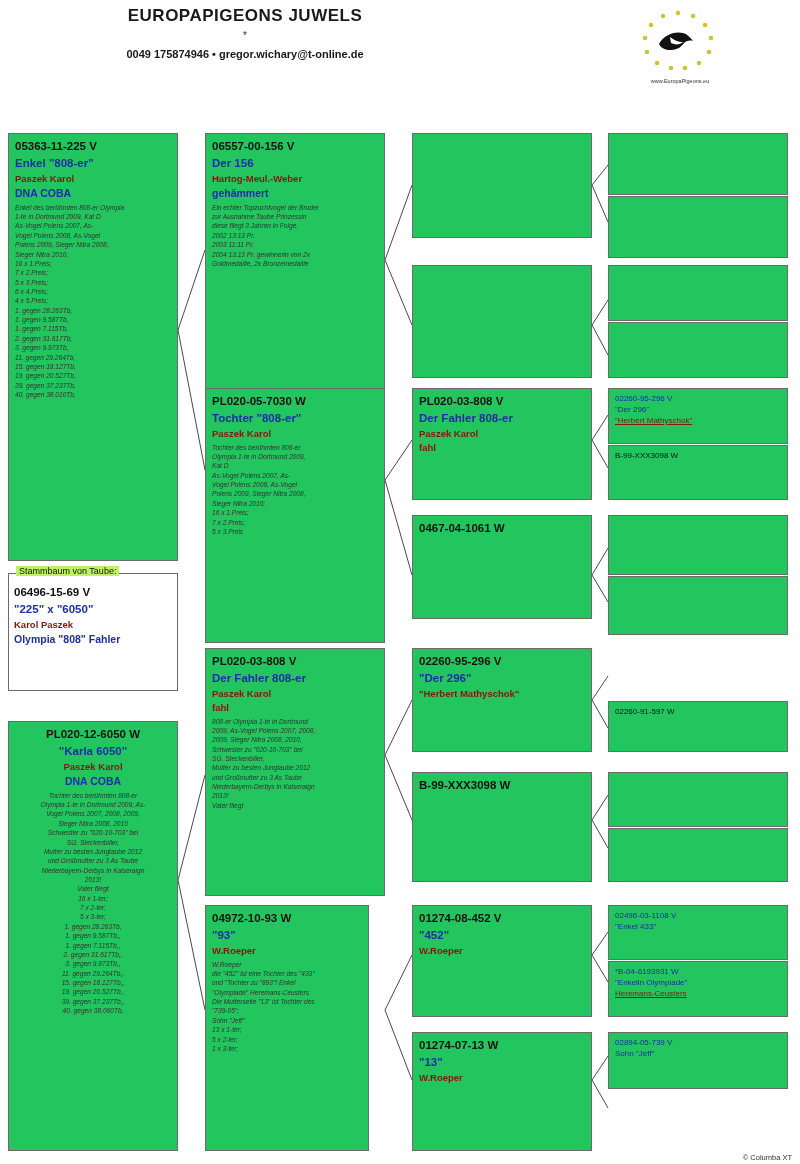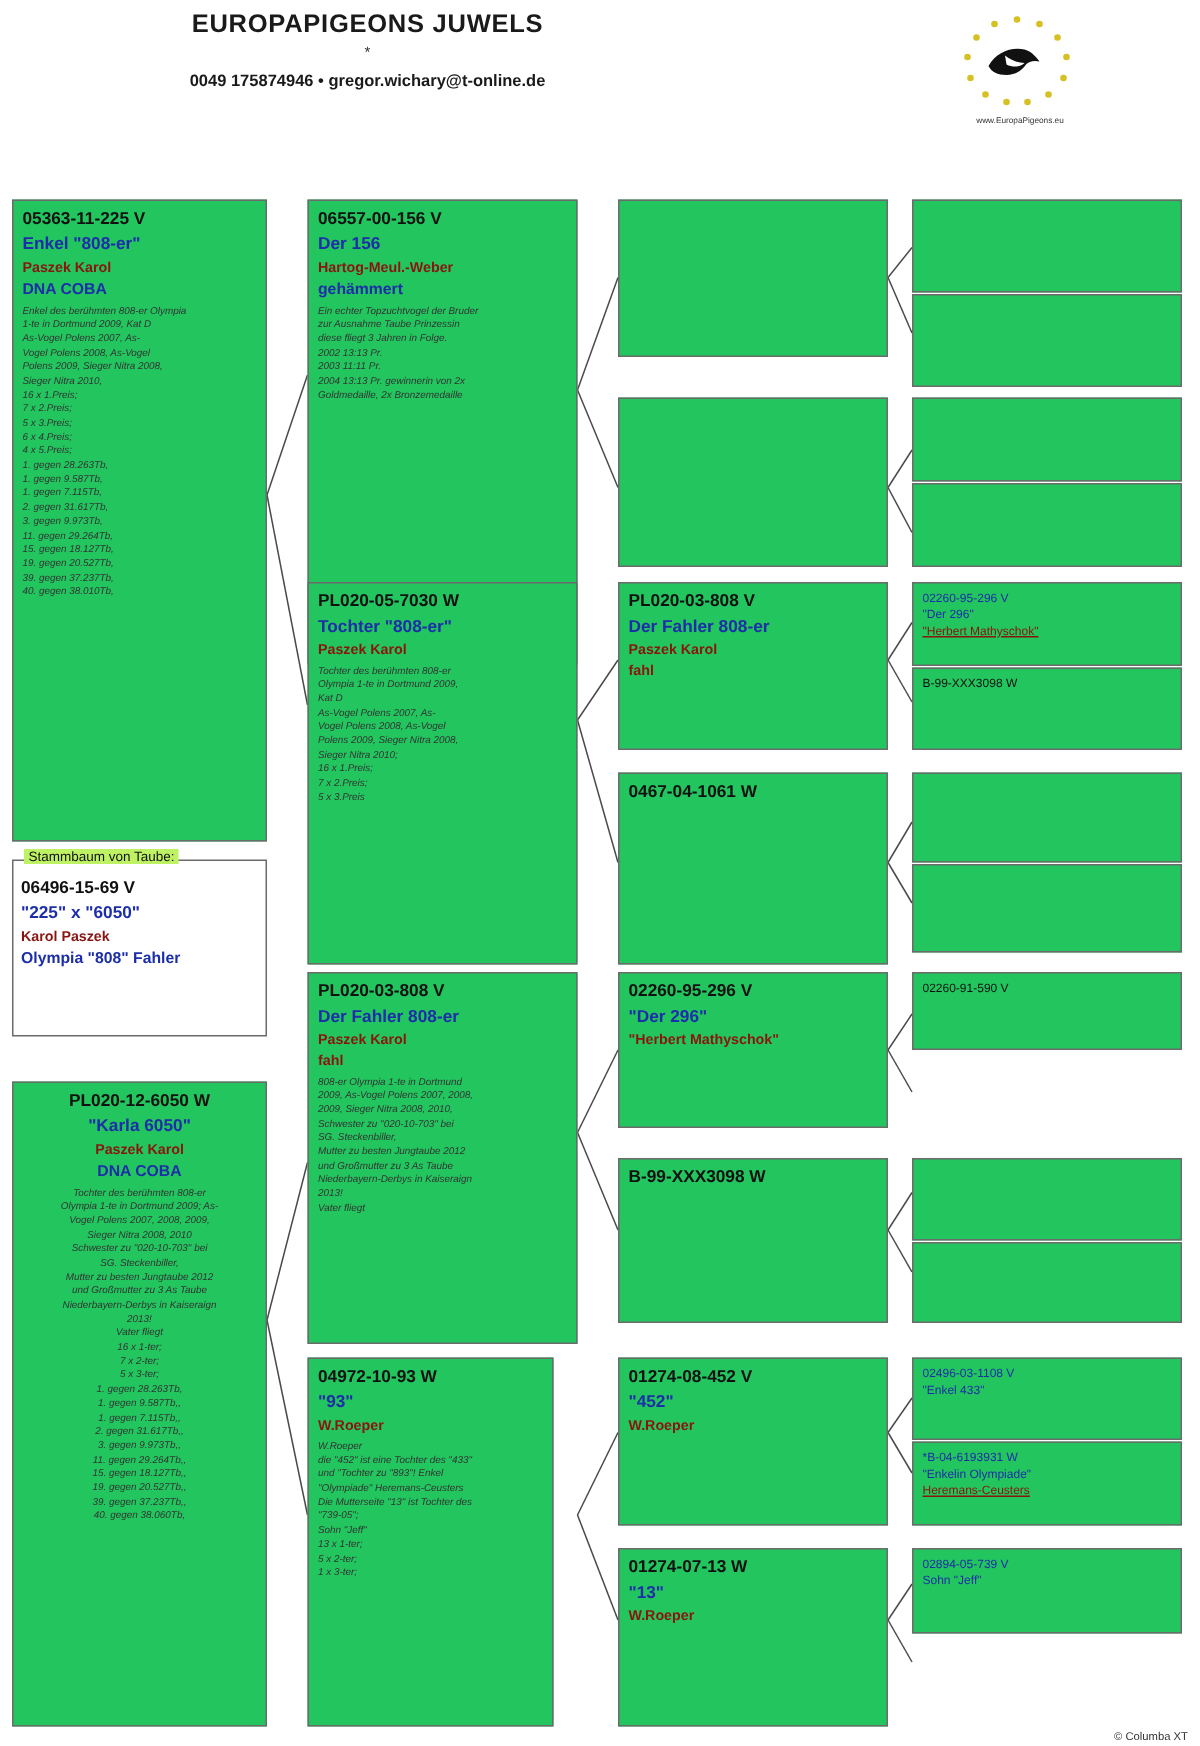--- a/index.html
+++ b/index.html
@@ -404,21 +404,21 @@
     <div class="name"></div>
     <div class="owner"></div>
   </div>
 
   <div class="box" style="left:412px; top:388px; width:180px; height:112px;">
     <div class="ring">PL020-03-808 V</div>
     <div class="name">Der Fahler 808-er</div>
     <div class="owner">Paszek Karol</div>
     <div class="extra-red">fahl</div>
   </div>
-  <div class="box" style="left:412px; top:515px; width:180px; height:128px;">
+  <div class="box" style="left:412px; top:515px; width:180px; height:104px;">
     <div class="ring">0467-04-1061 W</div>
     <div class="name"></div>
     <div class="owner"></div>
   </div>
 
   <div class="box" style="left:412px; top:648px; width:180px; height:104px;">
     <div class="ring">02260-95-296 V</div>
     <div class="name">"Der 296"</div>
     <div class="owner">"Herbert Mathyschok"</div>
   </div>
@@ -464,23 +464,23 @@
         <div class="small-ring black">B-99-XXX3098 W</div>
       </div>
     </div>
   <div class="box" style="left:608px; top:515px; width:180px; height:60px;">
       <div></div>
     </div>
   <div class="box" style="left:608px; top:576px; width:180px; height:59px;">
       <div></div>
     </div>
 
-  <div class="box" style="left:608px; top:648px; width:180px; height:52px;">
+  <div class="box" style="left:608px; top:701px; width:180px; height:51px;">
       <div>
-        <div class="small-ring black">02260-91-590 V</div>
+        <div class="small-ring black">02260-91-597 W</div>
       </div>
     </div>
   <div class="box" style="left:608px; top:772px; width:180px; height:55px;">
       <div></div>
     </div>
   <div class="box" style="left:608px; top:828px; width:180px; height:54px;">
       <div></div>
     </div>
 
   <div class="box" style="left:608px; top:905px; width:180px; height:55px;">

